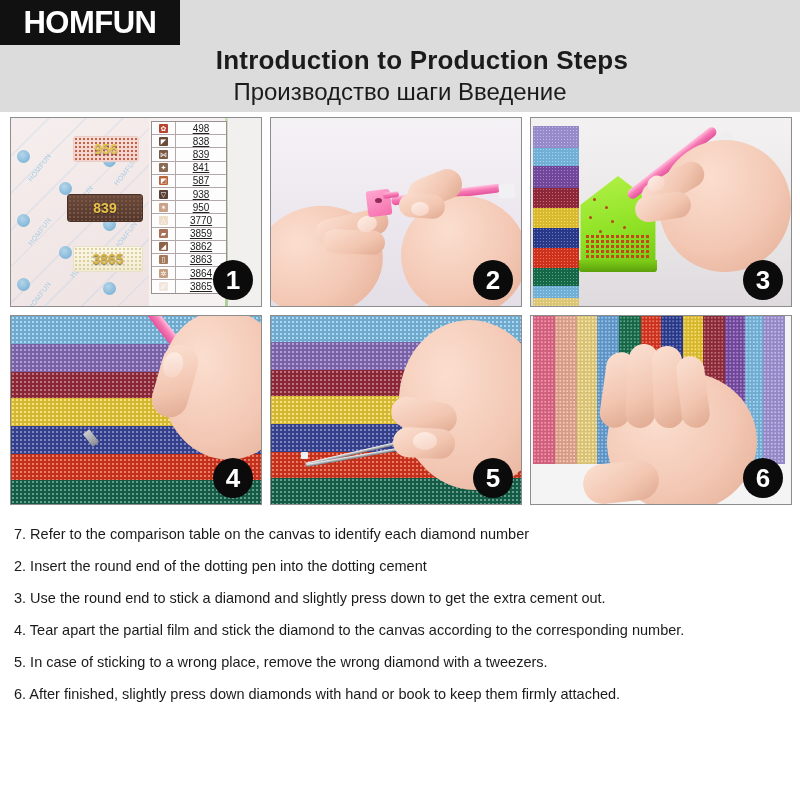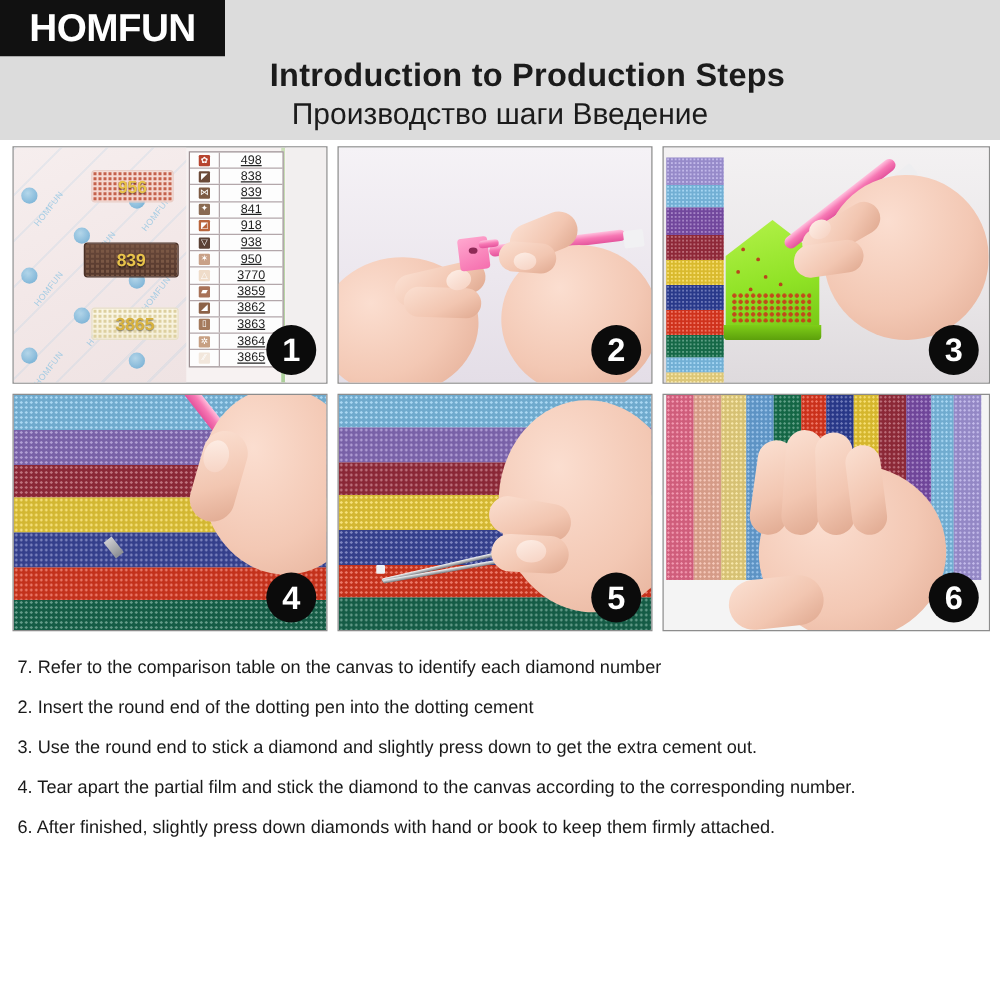--- a/index.html
+++ b/index.html
@@ -281,21 +281,21 @@
           <div class="chart-row">
             <div class="chart-sym">
               <span class="sym-sq" style="background: rgb(138, 106, 82);">✦</span>
             </div>
             <div class="chart-num">841</div>
           </div>
           <div class="chart-row">
             <div class="chart-sym">
               <span class="sym-sq" style="background: rgb(185, 101, 60);">◩</span>
             </div>
-            <div class="chart-num">918</div>
+            <div class="chart-num">587</div>
           </div>
           <div class="chart-row">
             <div class="chart-sym">
               <span class="sym-sq" style="background: rgb(90, 64, 52);">▽</span>
             </div>
             <div class="chart-num">938</div>
           </div>
           <div class="chart-row">
             <div class="chart-sym">
               <span class="sym-sq" style="background: rgb(201, 161, 136);">✶</span>
@@ -481,16 +481,17 @@
       <div class="badge">6</div>
     </div>
 
   </div>
 
   <div class="instructions" id="instructions">
       <div class="ins-line">7. Refer to the comparison table on the canvas to identify each diamond number</div>
       <div class="ins-line">2. Insert the round end of the dotting pen into the dotting cement</div>
       <div class="ins-line">3. Use the round end to stick a diamond and slightly press down to get the extra cement out.</div>
       <div class="ins-line">4. Tear apart the partial film and stick the diamond to the canvas according to the corresponding number.</div>
+      <div class="ins-line">5. In case of sticking to a wrong place, remove the wrong diamond with a tweezers.</div>
       <div class="ins-line">6. After finished, slightly press down diamonds with hand or book to keep them firmly attached.</div>
     </div>
 
 </div>
 
 </body></html>

